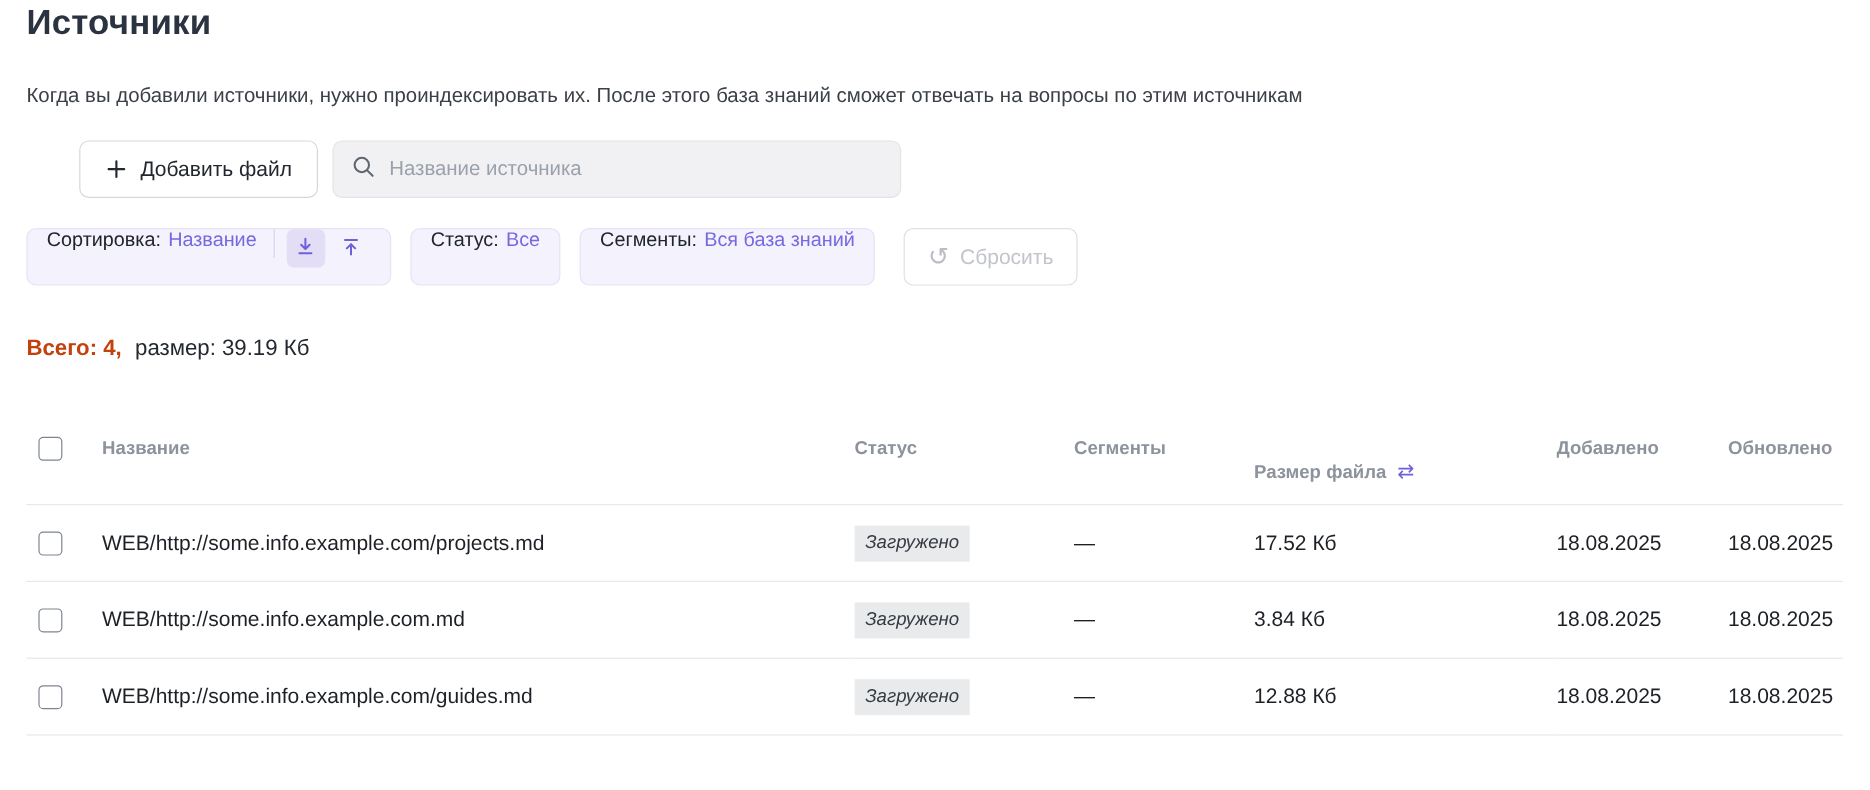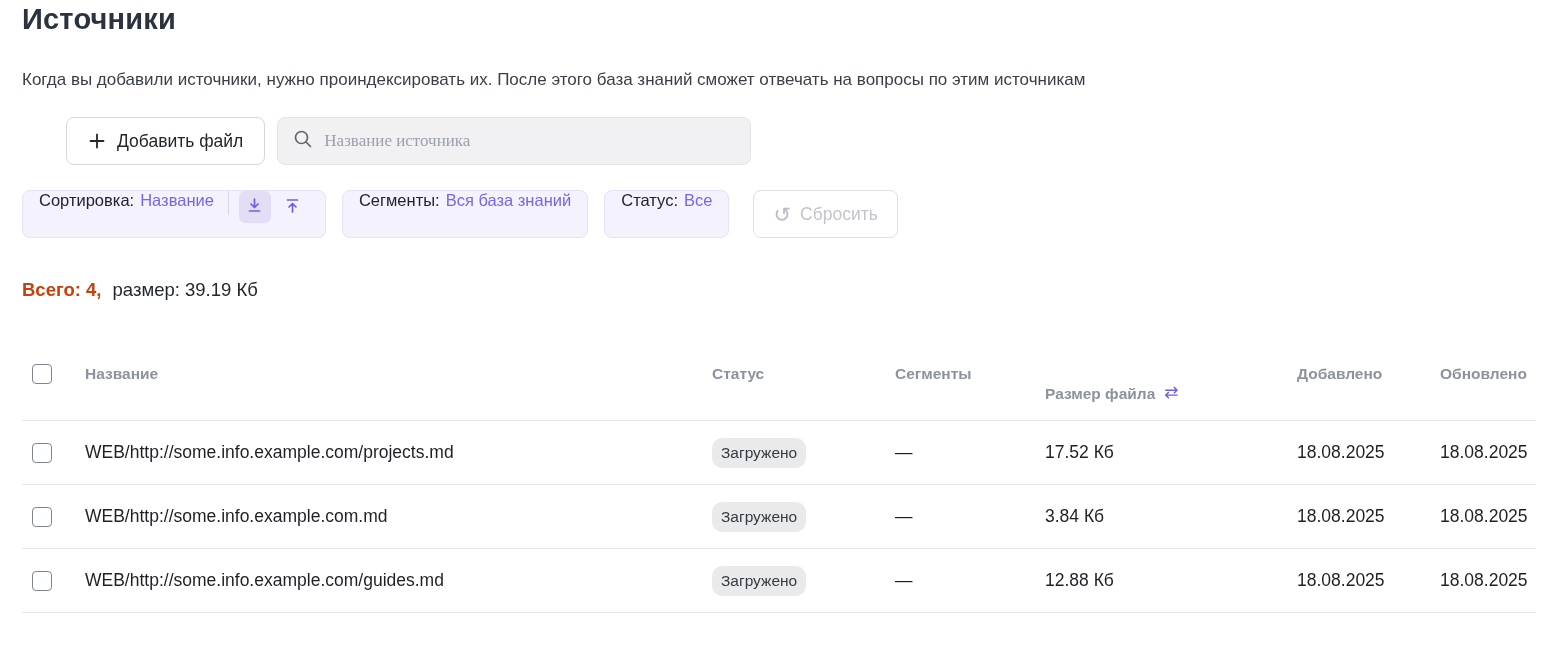--- a/index.html
+++ b/index.html
@@ -40,21 +40,21 @@
   .add-btn svg { display: block; }
   .search-box {
     width: 474px; height: 48px;
     background: #f1f1f4;
     border: 1px solid #e4e4e8; border-radius: 8px;
     display: flex; align-items: center; gap: 11px;
     padding: 0 15px;
   }
   .search-box input {
     flex: 1; border: none; background: transparent; outline: none;
-    font-family: Liberation Serif, serif; font-size: 17px; color: #333840;
+    font-family: Liberation Sans, sans-serif; font-size: 17px; color: #333840;
   }
   .search-box input::placeholder { color: #9aa1ac; }
 
   
   .filter-row { display: flex; gap: 16px; margin-top: 25px; align-items: center; }
   .chip {
     display: inline-flex; 
     height: 48px; padding: 0 16px;
     background: #f4f2fc;
     border: 1px solid #e7e2f8; border-radius: 8px;
@@ -111,21 +111,21 @@
   .checkbox {
     width: 20px; height: 20px;
     border: 1.6px solid #7e8590; border-radius: 4px;
     background: #ffffff; display: inline-block; vertical-align: middle;
     cursor: pointer;
   }
   .sort-header { display: inline-flex; align-items: flex-end; gap: 9px; cursor: pointer; margin-top: 37px; }
   .swap-icon { color: #6f61d9; font-size: 17px; font-weight: 400; }
   .badge {
     display: inline-block; background: #e9eaec; color: #363b42;
-    font-size: 15.5px; padding: 6px 9px; border-radius: 10px;
+    font-size: 15.5px; padding: 6px 9px; border-radius: 0; font-style: italic;
   }
 </style>
 </head>
 <body>
 
 <div class="container">
 
   <h1 class="page-title">Источники</h1>
 
   <p class="page-desc">Когда вы добавили источники, нужно проиндексировать их. После этого база знаний сможет отвечать на вопросы по этим источникам</p>
@@ -168,27 +168,27 @@
         <span>
           <svg width="17" height="17" viewBox="0 0 17 17">
               <path d="M8.5 15V7M5 10l3.5-3.5L12 10" stroke="#6f61d9" stroke-width="1.7" fill="none" stroke-linecap="round" stroke-linejoin="round"></path>
               <path d="M3.5 3h10" stroke="#6f61d9" stroke-width="1.7" stroke-linecap="round"></path>
             </svg>
         </span>
       </button>
     </div>
 
     <div class="chip">
+      <span class="chip-label">Статус:</span>
+      <span class="chip-value">Все</span>
+    </div>
+
+    <div class="chip">
       <span class="chip-label">Сегменты:</span>
       <span class="chip-value">Вся база знаний</span>
-    </div>
-
-    <div class="chip">
-      <span class="chip-label">Статус:</span>
-      <span class="chip-value">Все</span>
     </div>
 
     <button class="reset-btn">
       <span class="reset-glyph">↺</span>
       <span>Сбросить</span>
     </button>
 
   </div>
 
   <div class="summary">

